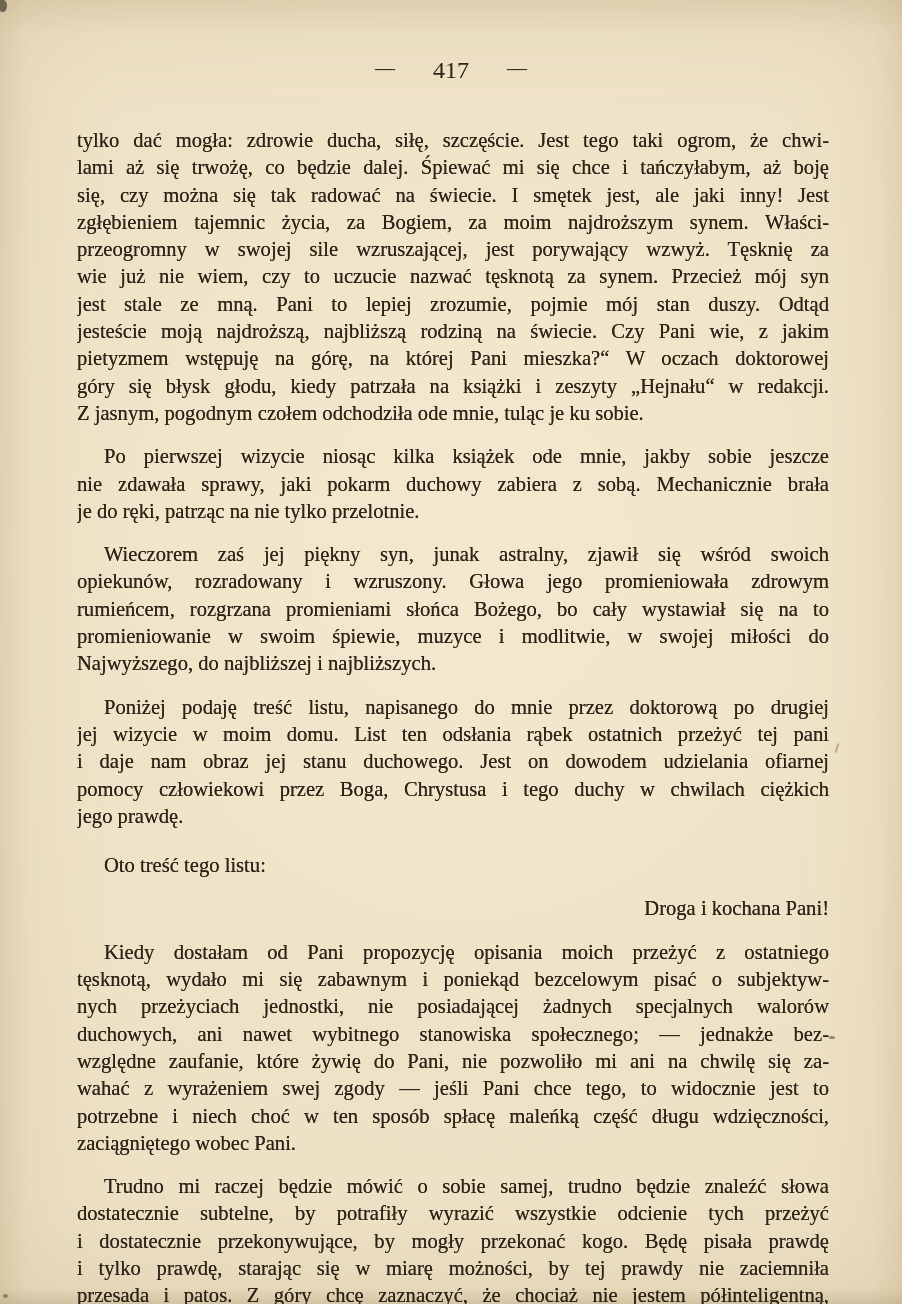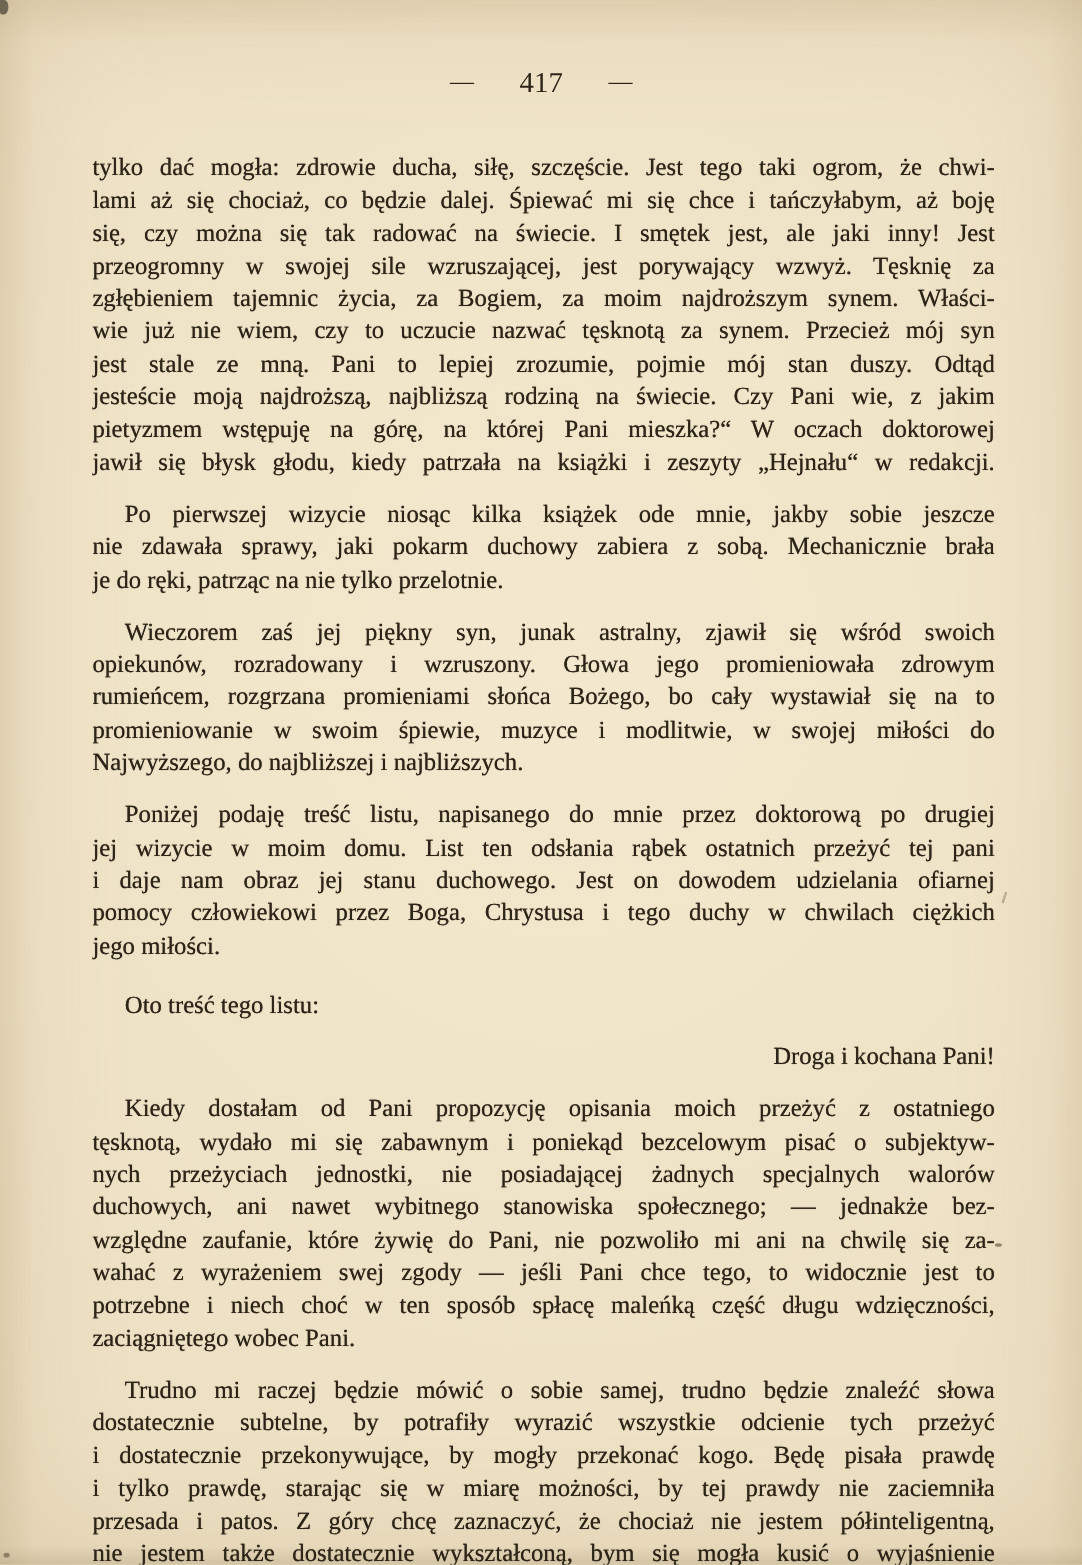--- a/index.html
+++ b/index.html
@@ -53,48 +53,49 @@
 <div class="page">
   <div class="page-header">
     <span class="dash">—</span>
     <span class="num">417</span>
     <span class="dash">—</span>
   </div>
 
   <div class="text-block">
       <div class="paragraph body">
         <div class="line just">tylko dać mogła: zdrowie ducha, siłę, szczęście. Jest tego taki ogrom, że chwi-</div>
-        <div class="line just">lami aż się chociaż, co będzie dalej. Śpiewać mi się chce i tańczyłabym, aż boję</div>
+        <div class="line just">lami aż się trwożę, co będzie dalej. Śpiewać mi się chce i tańczyłabym, aż boję</div>
         <div class="line just">się, czy można się tak radować na świecie. I smętek jest, ale jaki inny! Jest</div>
+        <div class="line just">zgłębieniem tajemnic życia, za Bogiem, za moim najdroższym synem. Właści-</div>
         <div class="line just">przeogromny w swojej sile wzruszającej, jest porywający wzwyż. Tęsknię za</div>
-        <div class="line just">zgłębieniem tajemnic życia, za Bogiem, za moim najdroższym synem. Właści-</div>
         <div class="line just">wie już nie wiem, czy to uczucie nazwać tęsknotą za synem. Przecież mój syn</div>
         <div class="line just">jest stale ze mną. Pani to lepiej zrozumie, pojmie mój stan duszy. Odtąd</div>
         <div class="line just">jesteście moją najdroższą, najbliższą rodziną na świecie. Czy Pani wie, z jakim</div>
         <div class="line just">pietyzmem wstępuję na górę, na której Pani mieszka?“ W oczach doktorowej</div>
-        <div class="line just">jawił się błysk głodu, kiedy patrzała na książki i zeszyty „Hejnału“ w redakcji.</div>
+        <div class="line just">góry się błysk głodu, kiedy patrzała na książki i zeszyty „Hejnału“ w redakcji.</div>
+        <div class="line">Z jasnym, pogodnym czołem odchodziła ode mnie, tuląc je ku sobie.</div>
       </div>
       <div class="paragraph body">
         <div class="line just indent">Po pierwszej wizycie niosąc kilka książek ode mnie, jakby sobie jeszcze</div>
         <div class="line just">nie zdawała sprawy, jaki pokarm duchowy zabiera z sobą. Mechanicznie brała</div>
         <div class="line">je do ręki, patrząc na nie tylko przelotnie.</div>
       </div>
       <div class="paragraph body">
         <div class="line just indent">Wieczorem zaś jej piękny syn, junak astralny, zjawił się wśród swoich</div>
         <div class="line just">opiekunów, rozradowany i wzruszony. Głowa jego promieniowała zdrowym</div>
         <div class="line just">rumieńcem, rozgrzana promieniami słońca Bożego, bo cały wystawiał się na to</div>
         <div class="line just">promieniowanie w swoim śpiewie, muzyce i modlitwie, w swojej miłości do</div>
         <div class="line">Najwyższego, do najbliższej i najbliższych.</div>
       </div>
       <div class="paragraph body">
         <div class="line just indent">Poniżej podaję treść listu, napisanego do mnie przez doktorową po drugiej</div>
         <div class="line just">jej wizycie w moim domu. List ten odsłania rąbek ostatnich przeżyć tej pani</div>
         <div class="line just">i daje nam obraz jej stanu duchowego. Jest on dowodem udzielania ofiarnej</div>
         <div class="line just">pomocy człowiekowi przez Boga, Chrystusa i tego duchy w chwilach ciężkich</div>
-        <div class="line">jego miłości.</div>
+        <div class="line">jego prawdę.</div>
       </div>
       <div class="paragraph standalone">
         <div class="line indent">Oto treść tego listu:</div>
       </div>
       <div class="paragraph salutation">
         <div class="line indent">Droga i kochana Pani!</div>
       </div>
       <div class="paragraph body">
         <div class="line just indent">Kiedy dostałam od Pani propozycję opisania moich przeżyć z ostatniego</div>
         <div class="line just">tęsknotą, wydało mi się zabawnym i poniekąd bezcelowym pisać o subjektyw-</div>

